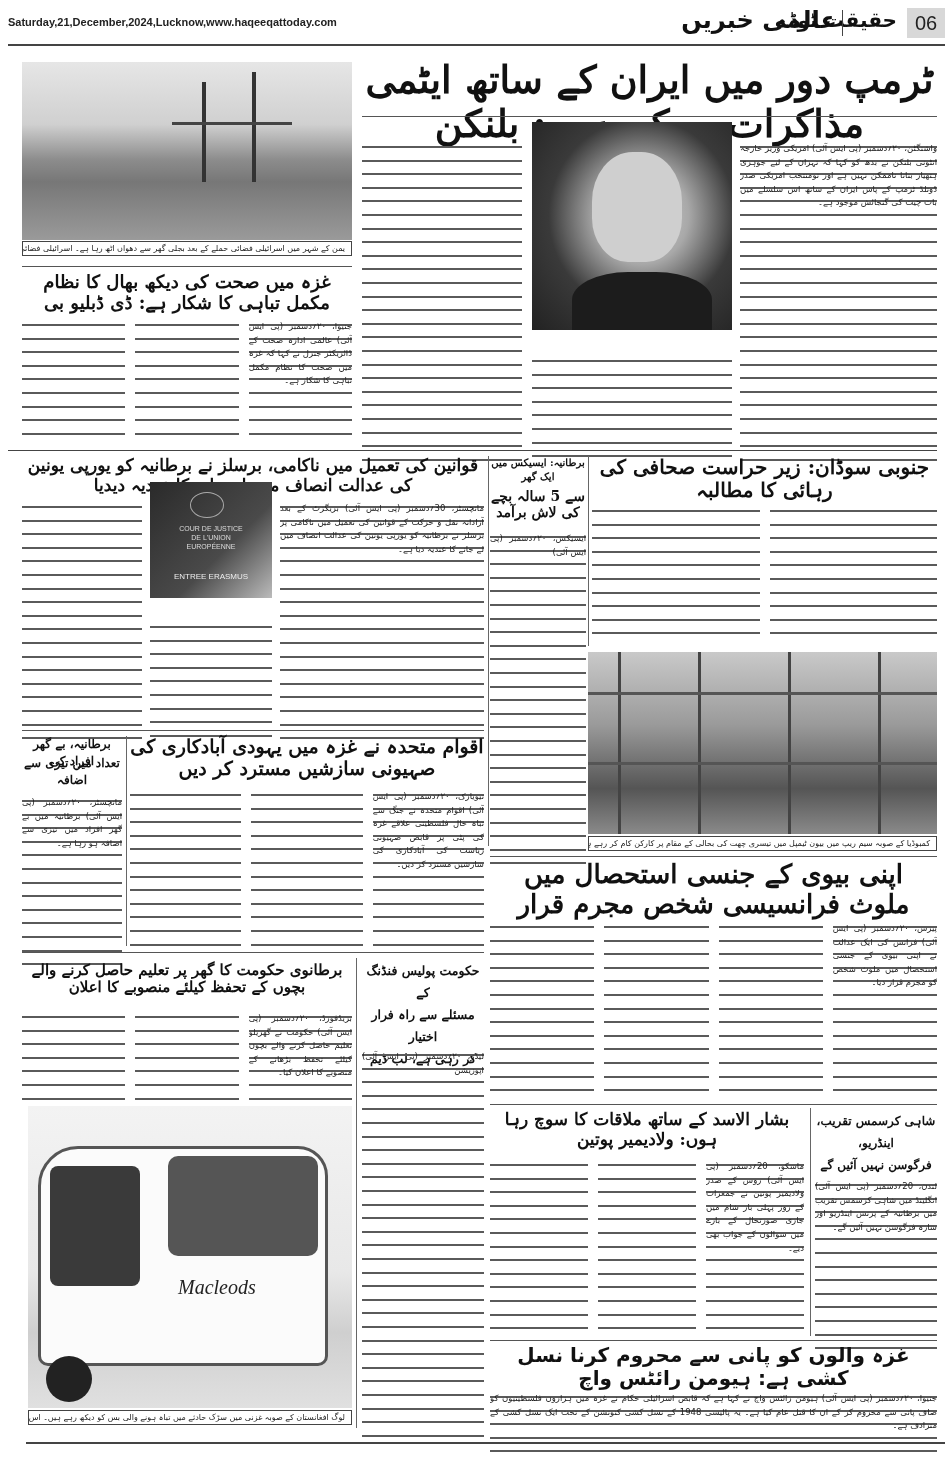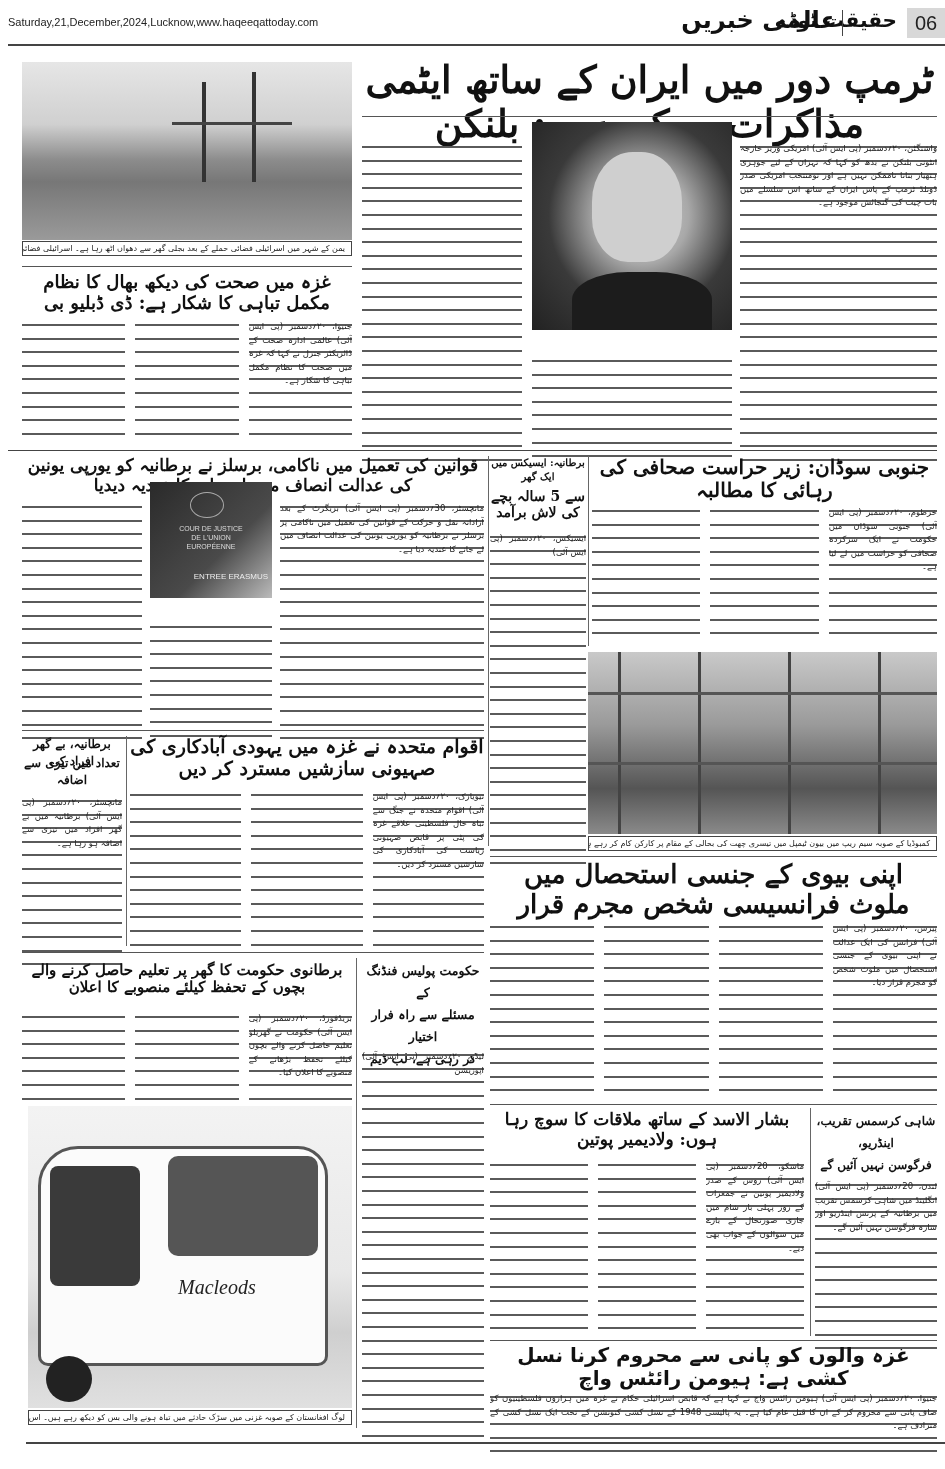--- a/index.html
+++ b/index.html
@@ -1,18 +1,18 @@
 <!DOCTYPE html>
 <html><head>
 <meta charset="utf-8">
 <style>
 *{box-sizing:border-box;margin:0;padding:0}
 body{width:945px;height:1469px;background:#fff;font-family:"DejaVu Sans",sans-serif;color:#1a1a1a;position:relative;overflow:hidden}
 .abs{position:absolute}
-.hdr-date{left:8px;top:16px;font-family:"Liberation Sans",sans-serif;font-size:11px;font-weight:normal;color:#222}
+.hdr-date{left:8px;top:16px;font-family:"Liberation Sans",sans-serif;font-size:11px;font-weight:bold;color:#222}
 .hdr-pg{right:0;top:8px;width:38px;height:30px;background:#d8d8d8;font-family:"Liberation Sans",sans-serif;font-size:20px;color:#222;text-align:center;line-height:30px}
 .hdr-sec{right:108px;top:6px;font-size:24px;font-weight:bold;direction:rtl;color:#111}
 .hdr-logo{right:48px;top:8px;font-size:20px;font-weight:bold;direction:rtl;color:#111;border-right:0}
 .hdr-sep{right:102px;top:10px;width:1px;height:26px;background:#444}
 .rule{height:2px;background:#444}
 .thin{height:1px;background:#555}
 .vline{width:1px;background:#666}
 .head{direction:rtl;text-align:center;font-weight:bold;color:#111;font-family:"DejaVu Serif",serif;line-height:1.15}
 .sub{direction:rtl;text-align:center;font-weight:bold;color:#111;font-family:"DejaVu Serif",serif;line-height:1.4}
 .txt{direction:rtl;text-align:justify;font-size:8.5px;line-height:13.6px;color:#222;overflow:hidden;
@@ -55,21 +55,20 @@
 <div class="abs cols" style="left:22px;width:330px;top:300px;height:144px">
   <div class="txt">جنیوا، ۲۰؍دسمبر (پی ایس آئی) عالمی ادارہ صحت کے ڈائریکٹر جنرل نے کہا کہ غزہ میں صحت کا نظام مکمل تباہی کا شکار ہے۔</div>
   <div class="txt"></div>
   <div class="txt"></div>
 </div>
 
 <div class="abs rule" style="left:8px;right:8px;top:450px;height:1px"></div>
 
 <div class="abs head" style="left:592px;right:8px;top:456px;font-size:20px">جنوبی سوڈان: زیر حراست صحافی کی رہائی کا مطالبہ</div>
 <div class="abs cols" style="left:592px;right:8px;top:486px;height:160px">
-  <div class="txt">خرطوم، ۲۰؍دسمبر (پی ایس آئی) جنوبی سوڈان میں حکومت نے ایک سرکردہ صحافی کو حراست میں لے لیا ہے۔</div>
   <div class="txt"></div>
   <div class="txt"></div>
 </div>
 
 <div class="abs photo" style="left:588px;top:652px;width:349px;height:182px;background:linear-gradient(180deg,#c9c9c9 0,#9a9a9a 40%,#555 75%,#8a8a8a 100%)">
   <div class="abs" style="left:30px;top:0;width:3px;height:182px;background:#444"></div>
   <div class="abs" style="left:110px;top:0;width:3px;height:182px;background:#444"></div>
   <div class="abs" style="left:200px;top:0;width:3px;height:182px;background:#444"></div>
   <div class="abs" style="left:290px;top:0;width:3px;height:182px;background:#444"></div>
   <div class="abs" style="left:0;top:40px;width:349px;height:3px;background:#555"></div>
@@ -84,21 +83,21 @@
 
 <div class="abs head" style="left:22px;width:462px;top:456px;font-size:17px">قوانین کی تعمیل میں ناکامی، برسلز نے برطانیہ کو یورپی یونین کی عدالت انصاف میں لے جانے کا عندیہ دیدیا</div>
 <div class="abs txt" style="left:22px;width:120px;top:482px;height:240px"></div>
 <div class="abs" style="left:150px;top:482px;width:122px;height:116px;background:linear-gradient(135deg,#2a2a2a,#4a4a4a 60%,#bbb 100%)">
   <div class="abs" style="left:40px;top:10px;width:34px;height:26px;border:1px solid #aaa;border-radius:50%"></div>
   <div class="abs" style="left:6px;top:42px;width:110px;font-family:'Liberation Sans',sans-serif;font-size:7px;line-height:9px;color:#ddd;text-align:center">
     <div>COUR DE JUSTICE</div>
     <div>DE L'UNION</div>
     <div>EUROPÉENNE</div>
   </div>
-  <div class="abs" style="left:4px;top:90px;width:114px;font-family:'Liberation Sans',sans-serif;font-size:8px;color:#eee;text-align:right">ENTREE ERASMUS</div>
+  <div class="abs" style="left:4px;top:90px;width:114px;font-family:'Liberation Sans',sans-serif;font-size:8px;color:#eee;text-align:center">ENTREE ERASMUS</div>
 </div>
 <div class="abs txt" style="left:280px;width:204px;top:482px;height:240px">مانچسٹر، 30؍دسمبر (پی ایس آئی) بریگزٹ کے بعد آزادانہ نقل و حرکت کے قوانین کی تعمیل میں ناکامی پر برسلز نے برطانیہ کو یورپی یونین کی عدالت انصاف میں لے جانے کا عندیہ دیا ہے۔</div>
 <div class="abs txt" style="left:150px;width:122px;top:602px;height:120px"></div>
 <div class="abs vline" style="left:488px;top:456px;height:390px"></div>
 
 <div class="abs thin" style="left:22px;width:462px;top:730px"></div>
 <div class="abs head" style="left:130px;width:354px;top:736px;font-size:19px">اقوام متحدہ نے غزہ میں یہودی آبادکاری کی صہیونی سازشیں مسترد کر دیں</div>
 <div class="abs cols" style="left:130px;width:354px;top:770px;height:176px">
   <div class="txt">نیویارک، ۲۰؍دسمبر (پی ایس آئی) اقوام متحدہ نے جنگ سے تباہ حال فلسطینی علاقے غزہ کی پٹی پر قابض صہیونی ریاست کی آبادکاری کی سازشیں مسترد کر دیں۔</div>
   <div class="txt"></div>

